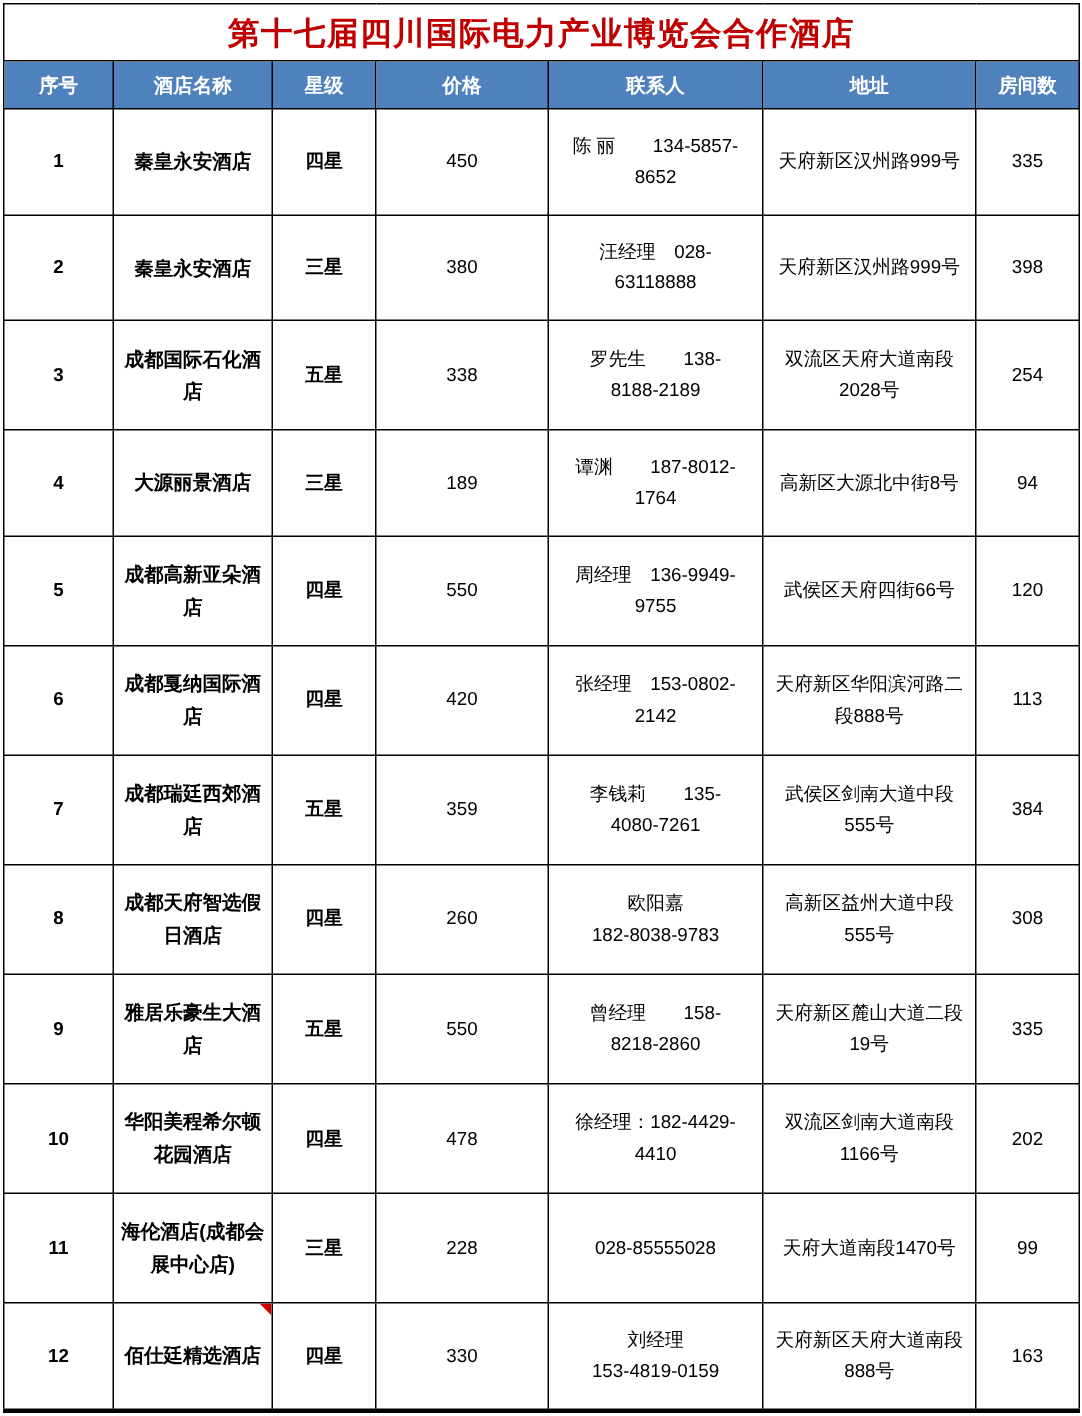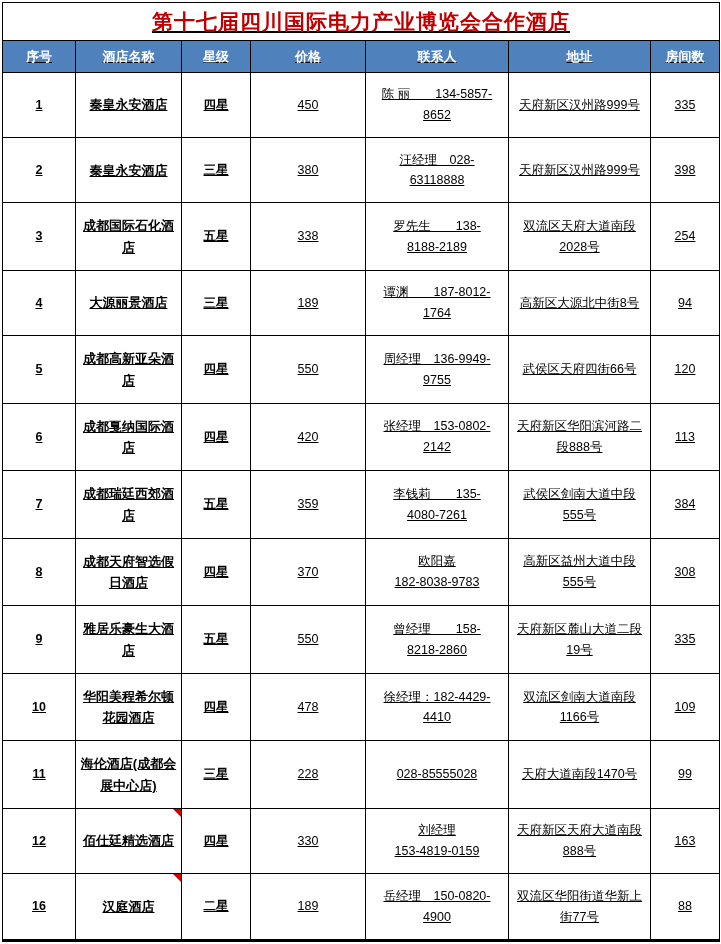--- a/index.html
+++ b/index.html
@@ -14,21 +14,20 @@
   *{box-sizing:border-box;}
   html,body{margin:0;padding:0;background:var(--bg);}
   body{font-family:"Liberation Sans","DejaVu Sans",sans-serif;color:var(--body-text);}
   .sheet{width:721px;height:944px;background:var(--bg);padding:2px;}
   table.hotel-table{
     border-collapse:collapse;
     table-layout:fixed;
     width:717px;height:940px;
     border:1px solid var(--grid);
     border-bottom:3px solid var(--grid);
-    text-decoration:underline;
   }
   th,td{
     border:1px solid var(--grid);
     text-align:center;
     vertical-align:middle;
     padding:2px 4px;
     overflow:hidden;
   }
   tr.title-row th{
     height:38px;
@@ -158,21 +157,21 @@
           <td class="col-price">359</td>
           <td class="col-contact">李钱莉　　135-
 4080-7261</td>
           <td class="col-address">武侯区剑南大道中段555号</td>
           <td class="col-rooms">384</td>
         </tr>
         <tr>
           <td class="col-no">8</td>
           <td class="col-name">成都天府智选假日酒店</td>
           <td class="col-stars">四星</td>
-          <td class="col-price">370</td>
+          <td class="col-price">260</td>
           <td class="col-contact">欧阳嘉
 182-8038-9783</td>
           <td class="col-address">高新区益州大道中段555号</td>
           <td class="col-rooms">308</td>
         </tr>
         <tr>
           <td class="col-no">9</td>
           <td class="col-name">雅居乐豪生大酒店</td>
           <td class="col-stars">五星</td>
           <td class="col-price">550</td>
@@ -182,46 +181,36 @@
           <td class="col-rooms">335</td>
         </tr>
         <tr>
           <td class="col-no">10</td>
           <td class="col-name">华阳美程希尔顿花园酒店</td>
           <td class="col-stars">四星</td>
           <td class="col-price">478</td>
           <td class="col-contact">徐经理：182-4429-
 4410</td>
           <td class="col-address">双流区剑南大道南段1166号</td>
-          <td class="col-rooms">109</td>
+          <td class="col-rooms">202</td>
         </tr>
         <tr>
           <td class="col-no">11</td>
           <td class="col-name">海伦酒店(成都会展中心店)</td>
           <td class="col-stars">三星</td>
           <td class="col-price">228</td>
           <td class="col-contact">028-85555028</td>
           <td class="col-address">天府大道南段1470号</td>
           <td class="col-rooms">99</td>
         </tr>
         <tr>
           <td class="col-no">12</td>
           <td class="col-name"><span class="marker"></span><span>佰仕廷精选酒店</span></td>
           <td class="col-stars">四星</td>
           <td class="col-price">330</td>
           <td class="col-contact">刘经理
 153-4819-0159</td>
           <td class="col-address">天府新区天府大道南段888号</td>
           <td class="col-rooms">163</td>
         </tr>
-        <tr>
-          <td class="col-no">16</td>
-          <td class="col-name"><span class="marker"></span><span>汉庭酒店</span></td>
-          <td class="col-stars">二星</td>
-          <td class="col-price">189</td>
-          <td class="col-contact">岳经理　150-0820-
-4900</td>
-          <td class="col-address">双流区华阳街道华新上街77号</td>
-          <td class="col-rooms">88</td>
-        </tr>
       </tbody>
   </table>
 </div>
 
 </body></html>

